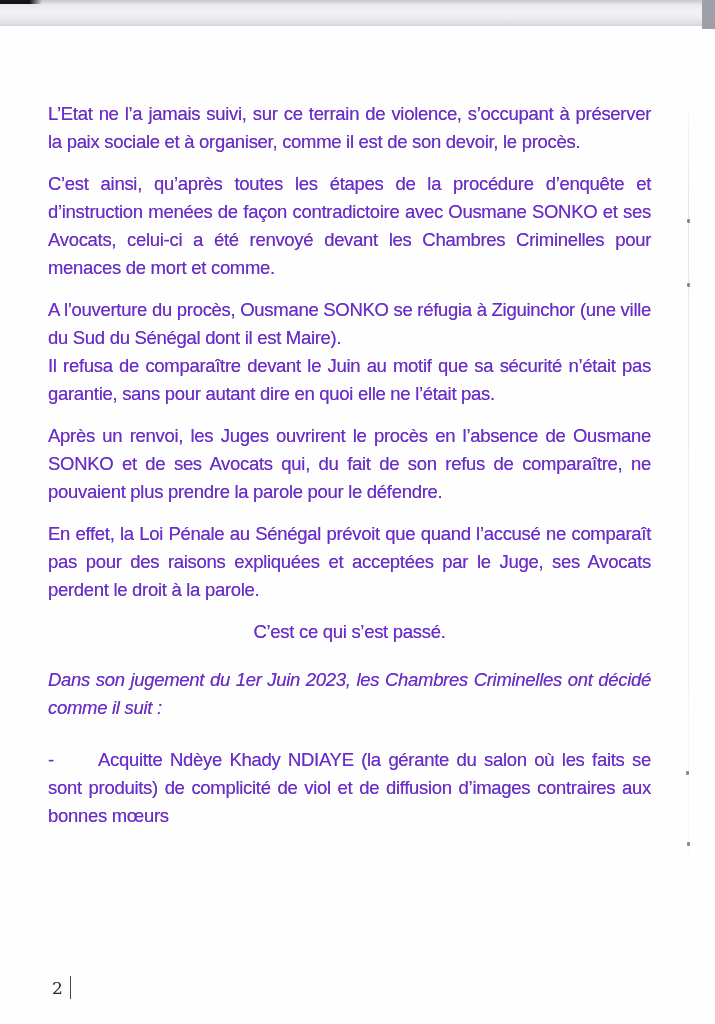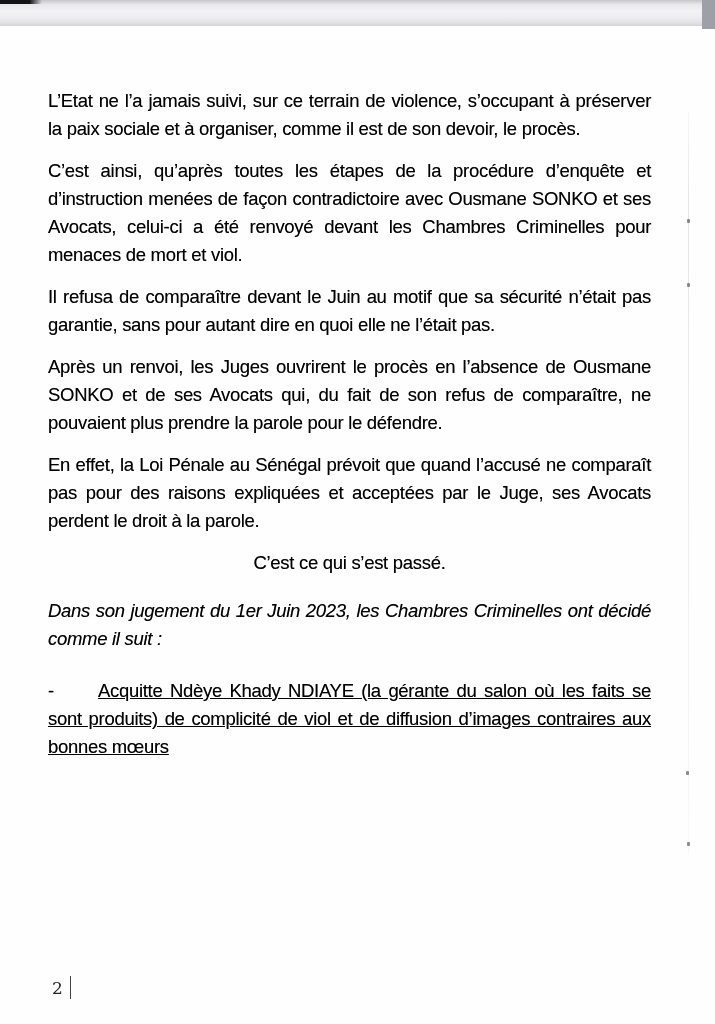--- a/index.html
+++ b/index.html
@@ -36,35 +36,35 @@
   .speck { position: absolute; width: 3px; height: 4px; border-radius: 1px;
            background: rgba(70,70,78,0.62); }
   .speck-1 { left: 687px; top: 219px; }
   .speck-2 { left: 687px; top: 283px; }
   .speck-3 { left: 686px; top: 771px; }
   .speck-4 { left: 687px; top: 842px; }
 
   
   .body-text {
     position: absolute;
-    left: 48px; top: 87px; width: 603px;
-    color: #000000;
+    left: 48px; top: 100px; width: 603px;
+    color: #6d28d9;
     font-size: 18.5px;
     line-height: 28px;
     letter-spacing: -0.3px;
     text-align: justify;
     text-shadow: 0 0 0.6px rgba(29,29,31,0.55);
   }
   .body-text p { margin: 0 0 14px 0; }
   .pgroup { margin: 0 0 14px 0; }
   .pgroup p { margin: 0; }
   p.no-justify { text-align: center; }
   p.gap-lg { margin-bottom: 20px; }
   p.before-list { margin-bottom: 24px; font-style: italic; }
-  p.list-item { margin-bottom: 22px; text-decoration: underline; }
+  p.list-item { margin-bottom: 22px; }
   .bullet { display: inline-block; width: 50px; }
 
   
   .page-footer {
     position: absolute; left: 52px; top: 976px;
     color: #26262a;
     font-family: "DejaVu Serif", serif;
     font-size: 17px; line-height: 24px;
   }
   .folio-bar {
@@ -87,23 +87,24 @@
   <div class="edge-line"></div>
   <div class="speck speck-1"></div>
   <div class="speck speck-2"></div>
   <div class="speck speck-3"></div>
   <div class="speck speck-4"></div>
 
   <main class="body-text">
 
     <p>L’Etat ne l’a jamais suivi, sur ce terrain de violence, s’occupant à préserver la paix sociale et à organiser, comme il est de son devoir, le procès.</p>
 
-    <p>C’est ainsi, qu’après toutes les étapes de la procédure d’enquête et d’instruction menées de façon contradictoire avec Ousmane SONKO et ses Avocats, celui-ci a été renvoyé devant les Chambres Criminelles pour menaces de mort et viol.</p>
+    <p>C’est ainsi, qu’après toutes les étapes de la procédure d’enquête et d’instruction menées de façon contradictoire avec Ousmane SONKO et ses Avocats, celui-ci a été renvoyé devant les Chambres Criminelles pour menaces de mort et comme.</p>
 
     <div class="pgroup">
+      <p>A l’ouverture du procès, Ousmane SONKO se réfugia à Ziguinchor (une ville du Sud du Sénégal dont il est Maire).</p>
       <p>Il refusa de comparaître devant le Juin au motif que sa sécurité n’était pas garantie, sans pour autant dire en quoi elle ne l’était pas.</p>
     </div>
 
     <p>Après un renvoi, les Juges ouvrirent le procès en l’absence de Ousmane SONKO et de ses Avocats qui, du fait de son refus de comparaître, ne pouvaient plus prendre la parole pour le défendre.</p>
 
     <p>En effet, la Loi Pénale au Sénégal prévoit que quand l’accusé ne comparaît pas pour des raisons expliquées et acceptées par le Juge, ses Avocats perdent le droit à la parole.</p>
 
     <p class="no-justify gap-lg">C’est ce qui s’est passé.</p>
 
     <p class="before-list">Dans son jugement du 1er Juin 2023, les Chambres Criminelles ont décidé comme il suit :</p>

